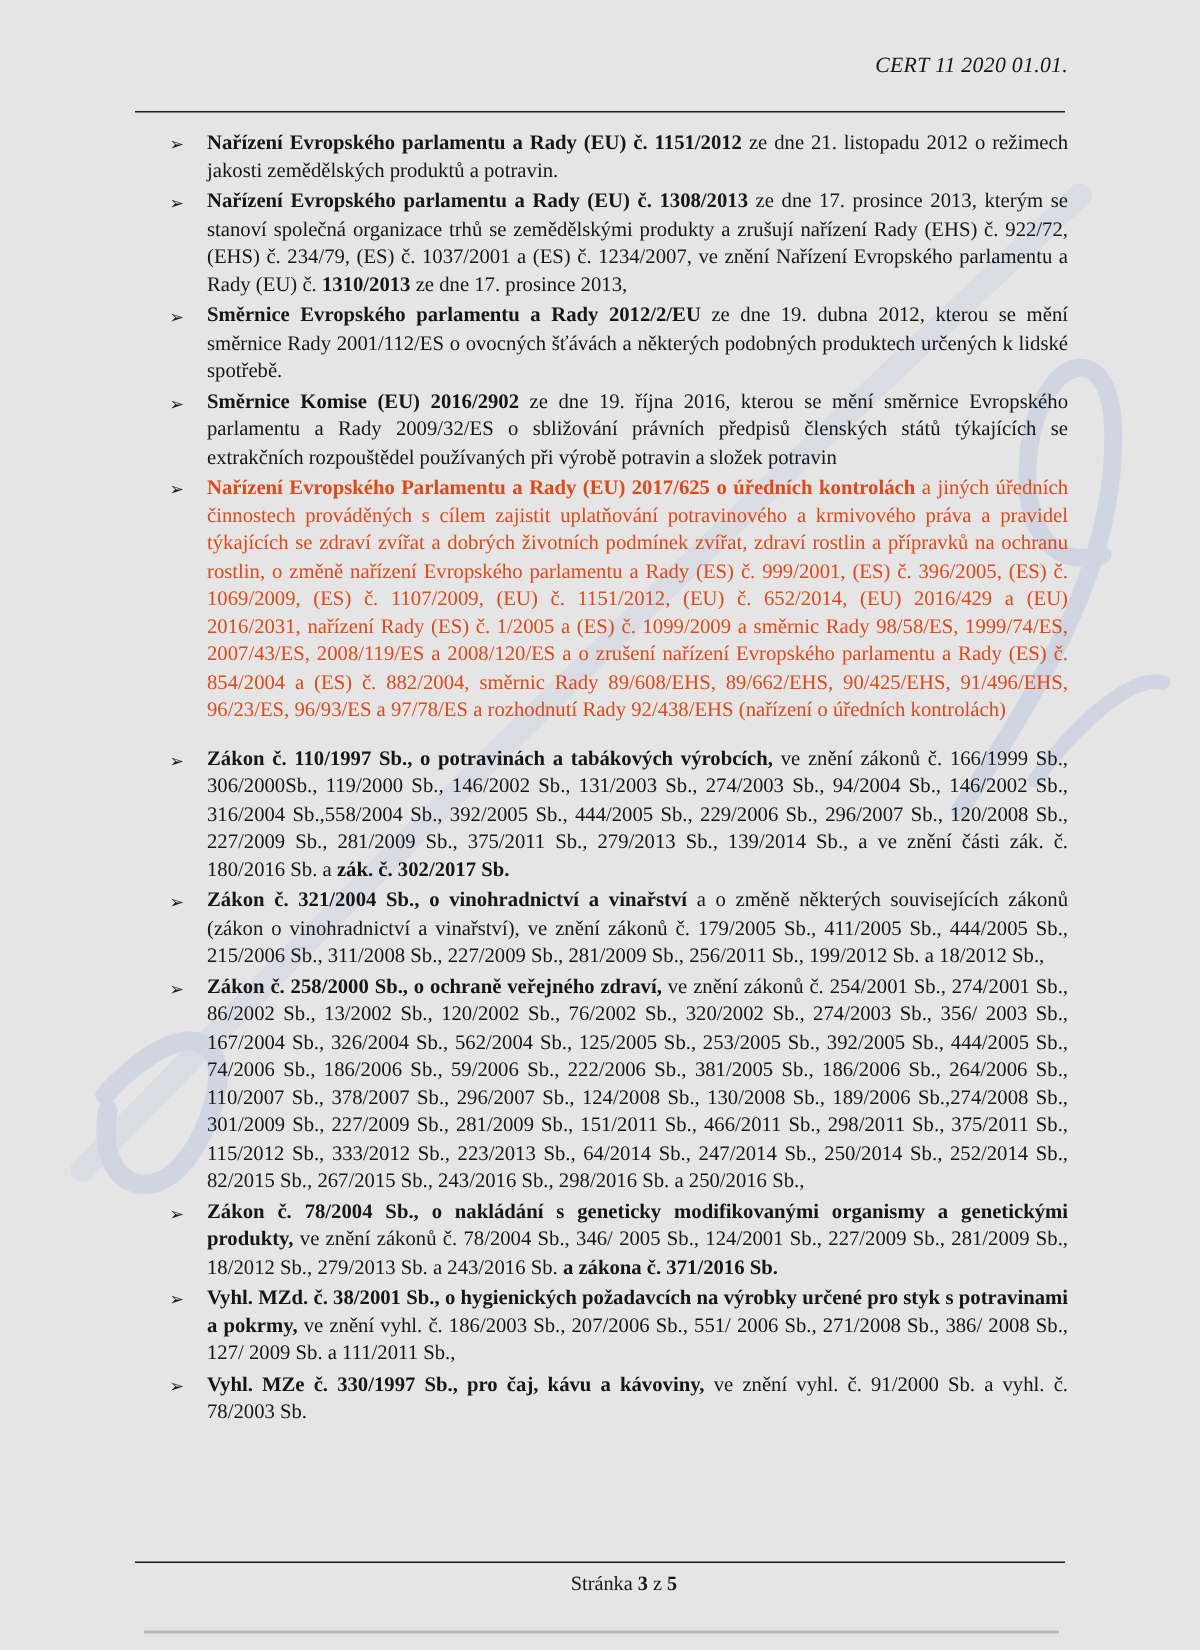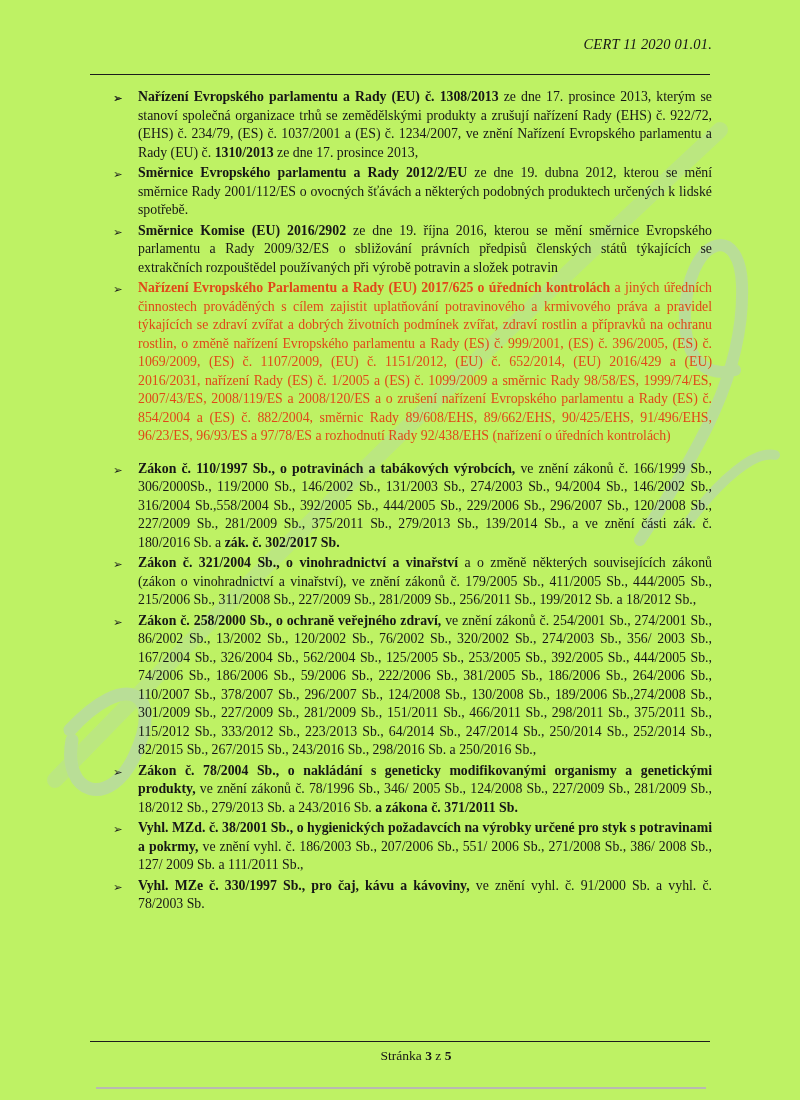--- a/index.html
+++ b/index.html
@@ -1,20 +1,20 @@
 <!DOCTYPE html>
 <html lang="cs"><head>
 <meta charset="utf-8">
 <style>
   html, body { margin: 0; padding: 0; background: #ffffff; }
   .page {
     position: relative;
     width: 800px;
     height: 1100px;
-    background: #bef264;
+    background: #e5e5e5;
     overflow: hidden;
     font-family: "Liberation Serif", "DejaVu Serif", serif;
     color: #161616;
   }
   .watermark {
     position: absolute;
     left: 0; top: 0;
     width: 800px; height: 1100px;
     z-index: 0;
     pointer-events: none;
@@ -100,31 +100,31 @@
   </svg>
 
   <div class="doc-header">
     <span>CERT 11 2020 01.01.</span>
   </div>
 
   <hr class="rule top-rule">
 
   <div class="content">
       <div class="list-group">
-        <div class="list-item"><span class="bullet">➢</span></div>
+        <div class="list-item"><span class="bullet">➢</span><span><span class="b">Nařízení Evropského parlamentu a Rady (EU) č. 1151/2012</span><span> ze dne 21. listopadu 2012 o režimech jakosti zemědělských produktů a potravin.</span></span></div>
         <div class="list-item"><span class="bullet">➢</span><span><span class="b">Nařízení Evropského parlamentu a Rady (EU) č. 1308/2013</span><span> ze dne 17. prosince 2013, kterým se stanoví společná organizace trhů se zemědělskými produkty a zrušují nařízení Rady (EHS) č. 922/72, (EHS) č. 234/79, (ES) č. 1037/2001 a (ES) č. 1234/2007, ve znění Nařízení Evropského parlamentu a Rady (EU) č. </span><span class="b">1310/2013</span><span> ze dne 17. prosince 2013,</span></span></div>
         <div class="list-item"><span class="bullet">➢</span><span><span class="b">Směrnice Evropského parlamentu a Rady 2012/2/EU</span><span> ze dne 19. dubna 2012, kterou se mění směrnice Rady 2001/112/ES o ovocných šťávách a některých podobných produktech určených k lidské spotřebě.</span></span></div>
         <div class="list-item"><span class="bullet">➢</span><span><span class="b">Směrnice Komise (EU) 2016/2902</span><span> ze dne 19. října 2016, kterou se mění směrnice Evropského parlamentu a Rady 2009/32/ES o sbližování právních předpisů členských států týkajících se extrakčních rozpouštědel používaných při výrobě potravin a složek potravin</span></span></div>
         <div class="list-item"><span class="bullet">➢</span><span style="color: rgb(224, 72, 24);"><span class="b">Nařízení Evropského Parlamentu a Rady (EU) 2017/625 o úředních kontrolách</span><span> a jiných úředních činnostech prováděných s cílem zajistit uplatňování potravinového a krmivového práva a pravidel týkajících se zdraví zvířat a dobrých životních podmínek zvířat, zdraví rostlin a přípravků na ochranu rostlin, o změně nařízení Evropského parlamentu a Rady (ES) č. 999/2001, (ES) č. 396/2005, (ES) č. 1069/2009, (ES) č. 1107/2009, (EU) č. 1151/2012, (EU) č. 652/2014, (EU) 2016/429 a (EU) 2016/2031, nařízení Rady (ES) č. 1/2005 a (ES) č. 1099/2009 a směrnic Rady 98/58/ES, 1999/74/ES, 2007/43/ES, 2008/119/ES a 2008/120/ES a o zrušení nařízení Evropského parlamentu a Rady (ES) č. 854/2004 a (ES) č. 882/2004, směrnic Rady 89/608/EHS, 89/662/EHS, 90/425/EHS, 91/496/EHS, 96/23/ES, 96/93/ES a 97/78/ES a rozhodnutí Rady 92/438/EHS (nařízení o úředních kontrolách)</span></span></div>
       </div>
       <div class="list-group">
         <div class="list-item"><span class="bullet">➢</span><span><span class="b">Zákon č. 110/1997 Sb., o potravinách a tabákových výrobcích,</span><span> ve znění zákonů č. 166/1999 Sb., 306/2000Sb., 119/2000 Sb., 146/2002 Sb., 131/2003 Sb., 274/2003 Sb., 94/2004 Sb., 146/2002 Sb., 316/2004 Sb.,558/2004 Sb., 392/2005 Sb., 444/2005 Sb., 229/2006 Sb., 296/2007 Sb., 120/2008 Sb., 227/2009 Sb., 281/2009 Sb., 375/2011 Sb., 279/2013 Sb., 139/2014 Sb., a ve znění části zák. č. 180/2016 Sb. a </span><span class="b">zák. č. 302/2017 Sb.</span></span></div>
         <div class="list-item"><span class="bullet">➢</span><span><span class="b">Zákon č. 321/2004 Sb., o vinohradnictví a vinařství</span><span> a o změně některých souvisejících zákonů (zákon o vinohradnictví a vinařství), ve znění zákonů č. 179/2005 Sb., 411/2005 Sb., 444/2005 Sb., 215/2006 Sb., 311/2008 Sb., 227/2009 Sb., 281/2009 Sb., 256/2011 Sb., 199/2012 Sb. a 18/2012 Sb.,</span></span></div>
         <div class="list-item"><span class="bullet">➢</span><span><span class="b">Zákon č. 258/2000 Sb., o ochraně veřejného zdraví,</span><span> ve znění zákonů č. 254/2001 Sb., 274/2001 Sb., 86/2002 Sb., 13/2002 Sb., 120/2002 Sb., 76/2002 Sb., 320/2002 Sb., 274/2003 Sb., 356/ 2003 Sb., 167/2004 Sb., 326/2004 Sb., 562/2004 Sb., 125/2005 Sb., 253/2005 Sb., 392/2005 Sb., 444/2005 Sb., 74/2006 Sb., 186/2006 Sb., 59/2006 Sb., 222/2006 Sb., 381/2005 Sb., 186/2006 Sb., 264/2006 Sb., 110/2007 Sb., 378/2007 Sb., 296/2007 Sb., 124/2008 Sb., 130/2008 Sb., 189/2006 Sb.,274/2008 Sb., 301/2009 Sb., 227/2009 Sb., 281/2009 Sb., 151/2011 Sb., 466/2011 Sb., 298/2011 Sb., 375/2011 Sb., 115/2012 Sb., 333/2012 Sb., 223/2013 Sb., 64/2014 Sb., 247/2014 Sb., 250/2014 Sb., 252/2014 Sb., 82/2015 Sb., 267/2015 Sb., 243/2016 Sb., 298/2016 Sb. a 250/2016 Sb.,</span></span></div>
-        <div class="list-item"><span class="bullet">➢</span><span><span class="b">Zákon č. 78/2004 Sb., o nakládání s geneticky modifikovanými organismy a genetickými produkty,</span><span> ve znění zákonů č. 78/1996 Sb., 346/ 2005 Sb., 124/2008 Sb., 227/2009 Sb., 281/2009 Sb., 18/2012 Sb., 279/2013 Sb. a 243/2016 Sb. </span><span class="b">a zákona č. 371/2011 Sb.</span></span></div>
+        <div class="list-item"><span class="bullet">➢</span><span><span class="b">Zákon č. 78/2004 Sb., o nakládání s geneticky modifikovanými organismy a genetickými produkty,</span><span> ve znění zákonů č. 78/2004 Sb., 346/ 2005 Sb., 124/2001 Sb., 227/2009 Sb., 281/2009 Sb., 18/2012 Sb., 279/2013 Sb. a 243/2016 Sb. </span><span class="b">a zákona č. 371/2016 Sb.</span></span></div>
         <div class="list-item"><span class="bullet">➢</span><span><span class="b">Vyhl. MZd. č. 38/2001 Sb., o hygienických požadavcích na výrobky určené pro styk s potravinami a pokrmy,</span><span> ve znění vyhl. č. 186/2003 Sb., 207/2006 Sb., 551/ 2006 Sb., 271/2008 Sb., 386/ 2008 Sb., 127/ 2009 Sb. a 111/2011 Sb.,</span></span></div>
         <div class="list-item"><span class="bullet">➢</span><span><span class="b">Vyhl. MZe č. 330/1997 Sb., pro čaj, kávu a kávoviny,</span><span> ve znění vyhl. č. 91/2000 Sb. a vyhl. č. 78/2003 Sb.</span></span></div>
       </div>
     </div>
 
   <hr class="rule bottom-rule">
 
   <div class="page-footer">
     <span>Stránka </span><span class="b">3</span><span> z </span><span class="b">5</span>
   </div>

